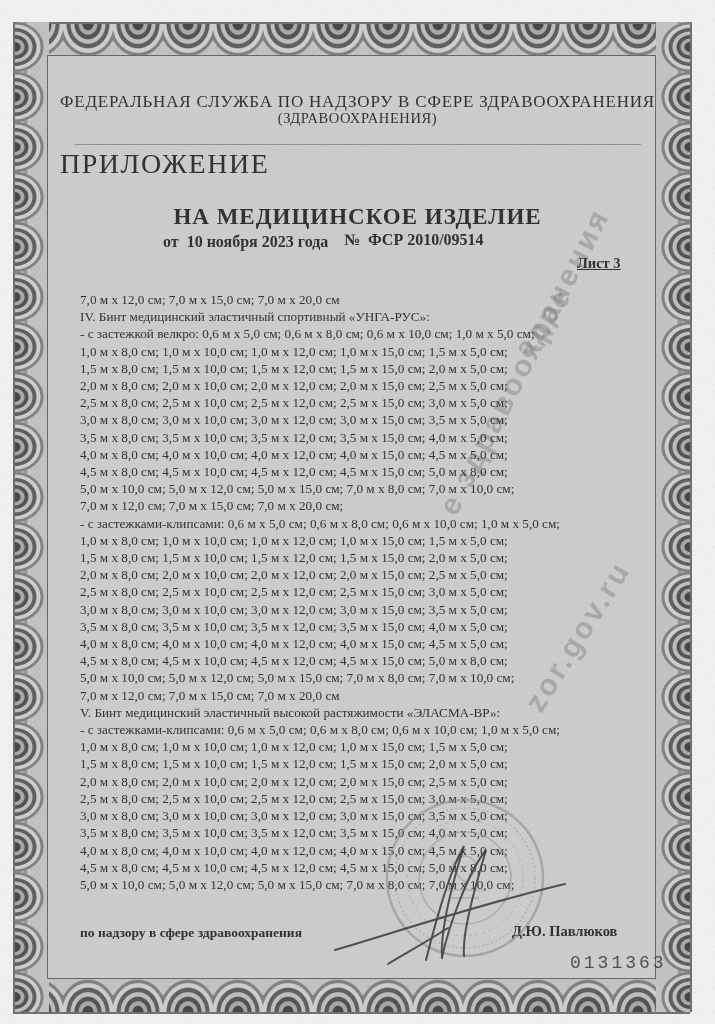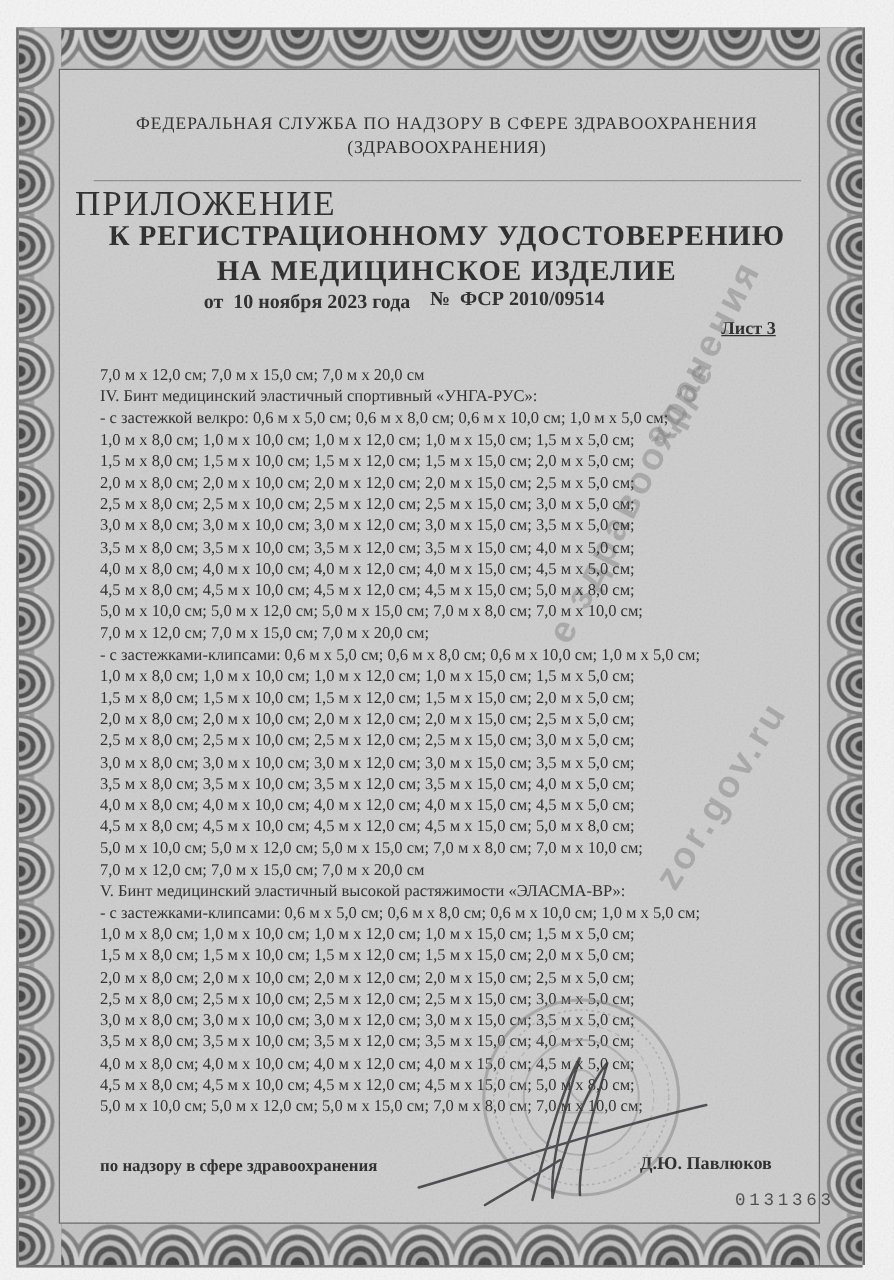--- a/index.html
+++ b/index.html
@@ -34,38 +34,38 @@
       radial-gradient(22px 16px at 100% 50%, #8e8e8e 0 4px, #b6b6b6 5px 8px, #979797 9px 12px, #c6c6c6 13px 15px, rgba(0,0,0,0) 16px);
     background-size:100% 50px,100% 50px;background-position:0 0,0 25px;}
   .paper{position:absolute;left:47px;top:55px;width:609px;height:924px;background:#cdcdcd;border:1px solid #606060;box-sizing:border-box;}
   
   .wm{position:absolute;font-family:"Liberation Sans","DejaVu Sans",sans-serif;color:rgba(105,105,105,.38);
       letter-spacing:3px;white-space:nowrap;transform-origin:0 0;font-weight:bold;}
   .wm1{left:432px;top:505px;font-size:30px;transform:rotate(-63deg);}
   .wm2{left:508px;top:345px;font-size:28px;transform:rotate(-55deg);}
   .wm3{left:518px;top:700px;font-size:30px;transform:rotate(-58deg);}
   
-  .org1{position:absolute;left:60px;top:92px;width:595px;text-align:center;font-size:14px;letter-spacing:.8px;white-space:pre;}
+  .org1{position:absolute;left:60px;top:92px;width:595px;text-align:center;font-size:17px;letter-spacing:.8px;white-space:pre;}
   .org2{position:absolute;left:60px;top:110px;width:595px;text-align:center;font-size:14.5px;letter-spacing:.6px;}
   .hdr-divider{position:absolute;left:75px;top:144px;width:566px;border-top:1px solid rgba(90,90,90,.55);}
   .t1{position:absolute;left:60px;top:148px;width:595px;text-align:left;font-size:28px;font-weight:normal;letter-spacing:1.5px;}
   .t2{position:absolute;left:60px;top:176px;width:595px;text-align:center;font-size:23px;font-weight:bold;letter-spacing:.8px;}
   .t3{position:absolute;left:60px;top:204px;width:595px;text-align:center;font-size:23px;font-weight:bold;letter-spacing:1px;}
   .date-text{position:absolute;left:163px;top:233px;font-size:16px;font-weight:bold;white-space:pre;}
   .number-text{position:absolute;left:344px;top:231px;font-size:16px;font-weight:bold;white-space:pre;}
   .sheet-text{position:absolute;left:577px;top:255px;font-size:14.5px;font-weight:bold;white-space:pre;text-decoration:underline;}
   
   .body-lines{position:absolute;left:80px;top:291px;width:562px;font-size:13.2px;line-height:17.2px;}
   .body-lines .line{white-space:pre;}
   
   .f1{position:absolute;left:80px;top:908px;font-size:13.5px;font-weight:bold;}
   .f2{position:absolute;left:80px;top:925px;font-size:13.5px;font-weight:bold;}
   .signer-name{position:absolute;left:512px;top:923px;font-size:14.5px;font-weight:bold;white-space:pre;}
-  .serial{position:absolute;left:588px;top:953px;font-family:"Liberation Mono","DejaVu Sans Mono",monospace;
-          font-size:14px;letter-spacing:3px;color:#474747;}
+  .serial{position:absolute;left:570px;top:953px;font-family:"Liberation Mono","DejaVu Sans Mono",monospace;
+          font-size:18px;letter-spacing:3px;color:#474747;}
   
   .stamp-svg{position:absolute;left:373px;top:786px;opacity:.5;}
   .sig-svg{position:absolute;left:330px;top:832px;}
   .noise-svg{position:absolute;left:0;top:0;pointer-events:none;opacity:.16;}
 </style>
 </head>
 <body>
 
 <div class="document">
 
@@ -76,21 +76,20 @@
   <div class="paper"></div>
 
   <div class="wm wm1">е здравоохранения</div>
   <div class="wm wm2">адре</div>
   <div class="wm wm3">zor.gov.ru</div>
 
   <div class="org1">ФЕДЕРАЛЬНАЯ СЛУЖБА ПО НАДЗОРУ В СФЕРЕ ЗДРАВООХРАНЕНИЯ</div>
   <div class="org2">(ЗДРАВООХРАНЕНИЯ)</div>
   <div class="hdr-divider"></div>
   <div class="t1">ПРИЛОЖЕНИЕ</div>
-  <div class="t2">К РЕГИСТРАЦИОННОМУ УДОСТОВЕРЕНИЮ</div>
   <div class="t3">НА МЕДИЦИНСКОЕ ИЗДЕЛИЕ</div>
   <div class="date-text">от  10 ноября 2023 года</div>
   <div class="number-text">№  ФСР 2010/09514</div>
   <div class="sheet-text">Лист 3</div>
 
   <div class="body-lines">
       <div class="line">7,0 м х 12,0 см; 7,0 м х 15,0 см; 7,0 м х 20,0 см</div>
       <div class="line">IV. Бинт медицинский эластичный спортивный «УНГА-РУС»:</div>
       <div class="line">- с застежкой велкро: 0,6 м х 5,0 см; 0,6 м х 8,0 см; 0,6 м х 10,0 см; 1,0 м х 5,0 см;</div>
       <div class="line">1,0 м х 8,0 см; 1,0 м х 10,0 см; 1,0 м х 12,0 см; 1,0 м х 15,0 см; 1,5 м х 5,0 см;</div>

